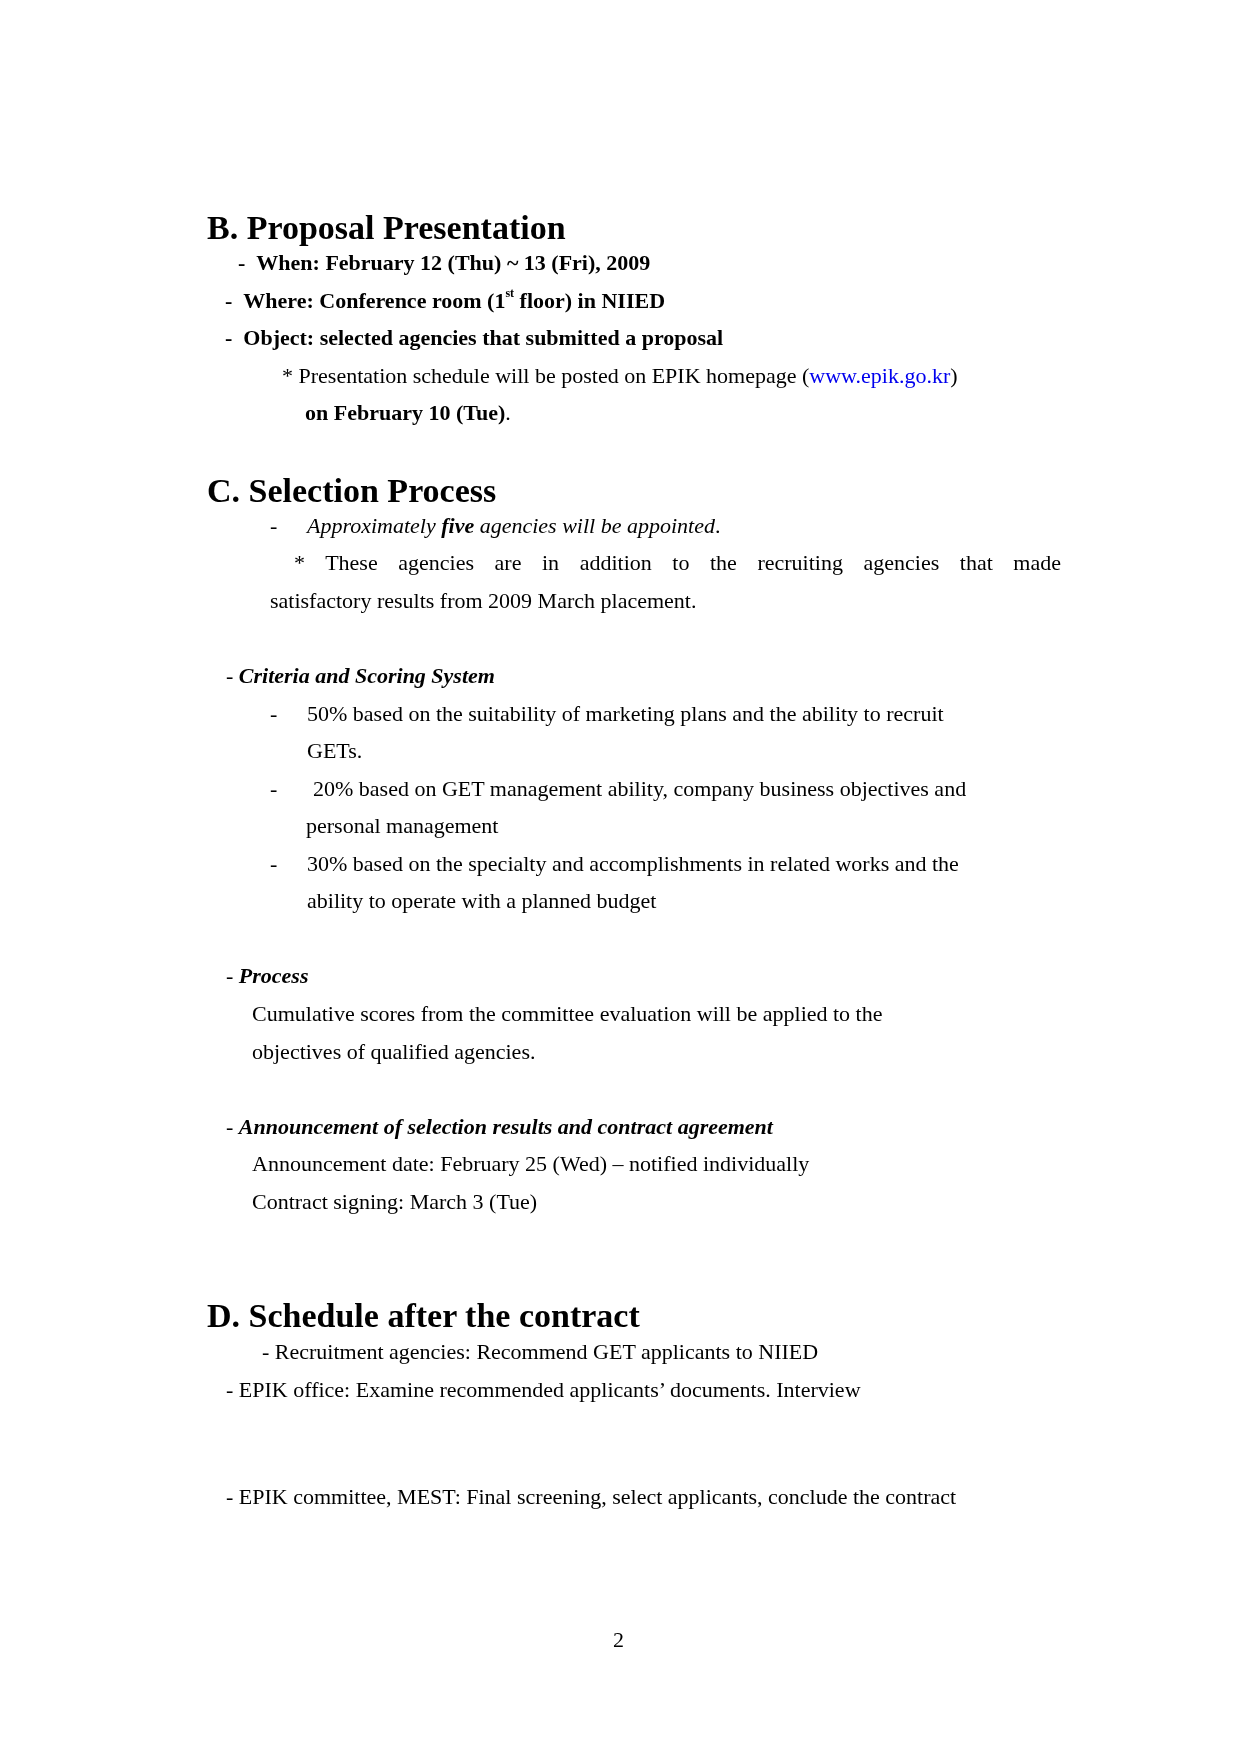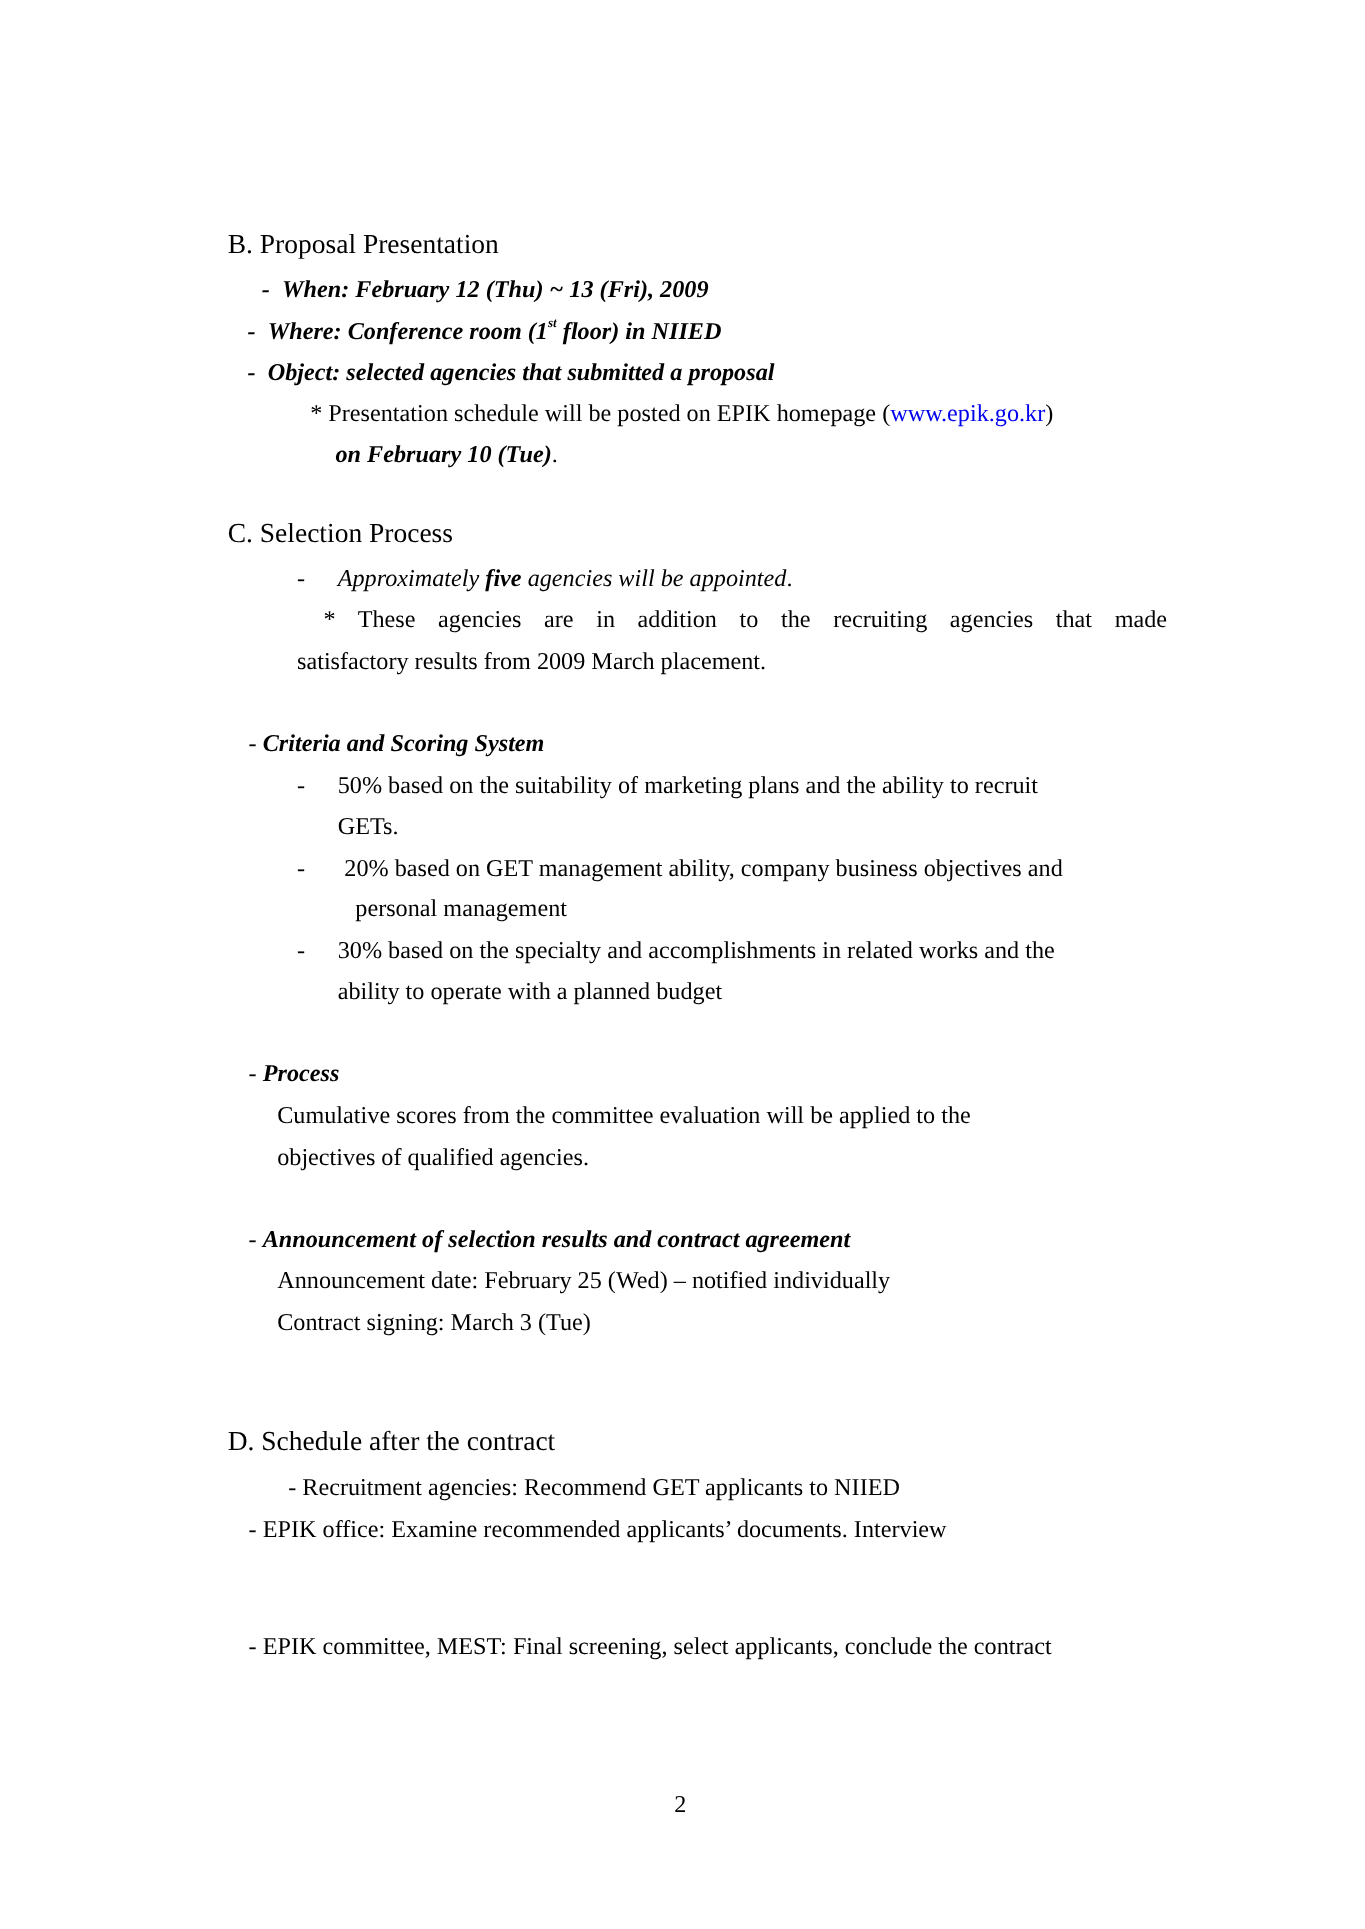--- a/index.html
+++ b/index.html
@@ -1,21 +1,21 @@
 <!DOCTYPE html>
 <html><head>
   <meta charset="utf-8">
   <style>
     html, body { margin: 0; padding: 0; background: #ffffff; }
     body { width: 1241px; height: 1754px; position: relative; overflow: hidden;
            font-family: "Liberation Serif", serif; color: #000; }
     .abs { position: absolute; white-space: nowrap; }
-    .h { font-size: 25px; font-weight: normal; }
+    .h { font-size: 34px; font-weight: bold; }
     .t { font-size: 22px; }
-    .b { font-weight: bold; font-style: italic; }
+    .b { font-weight: bold; }
     .i { font-style: italic; }
     .link { color: #0000ee; }
     sup { font-size: 12px; vertical-align: top; position: relative; top: -2px; }
     .just { text-align: justify; text-align-last: justify; white-space: normal; }
   </style>
 </head>
 <body>
 
 <div>
 
@@ -56,21 +56,21 @@
   <div class="abs t" style="left:226px; top:663px;">
     <span>-</span> <span class="b i">Criteria and Scoring System</span>
   </div>
 
   <div class="abs t" style="left:270px; top:701px;">-</div>
   <div class="abs t" style="left:307px; top:701px;">50% based on the suitability of marketing plans and the ability to recruit</div>
   <div class="abs t" style="left:307px; top:738px;text-align:center;">GETs.</div>
 
   <div class="abs t" style="left:270px; top:776px;">-</div>
   <div class="abs t" style="left:313px; top:776px;">20% based on GET management ability, company business objectives and</div>
-  <div class="abs t" style="left:323px; top:813px;text-align:center;">personal management</div>
+  <div class="abs t" style="left:306px; top:813px;text-align:center;">personal management</div>
 
   <div class="abs t" style="left:270px; top:851px;">-</div>
   <div class="abs t" style="left:307px; top:851px;">30% based on the specialty and accomplishments in related works and the</div>
   <div class="abs t" style="left:307px; top:888px;text-align:center;">ability to operate with a planned budget</div>
 
   <div class="abs t" style="left:226px; top:963px;">
     <span>-</span> <span class="b i">Process</span>
   </div>
   <div class="abs t" style="left:252px; top:1001px;">Cumulative scores from the committee evaluation will be applied to the</div>
   <div class="abs t" style="left:252px; top:1039px;">objectives of qualified agencies.</div>

